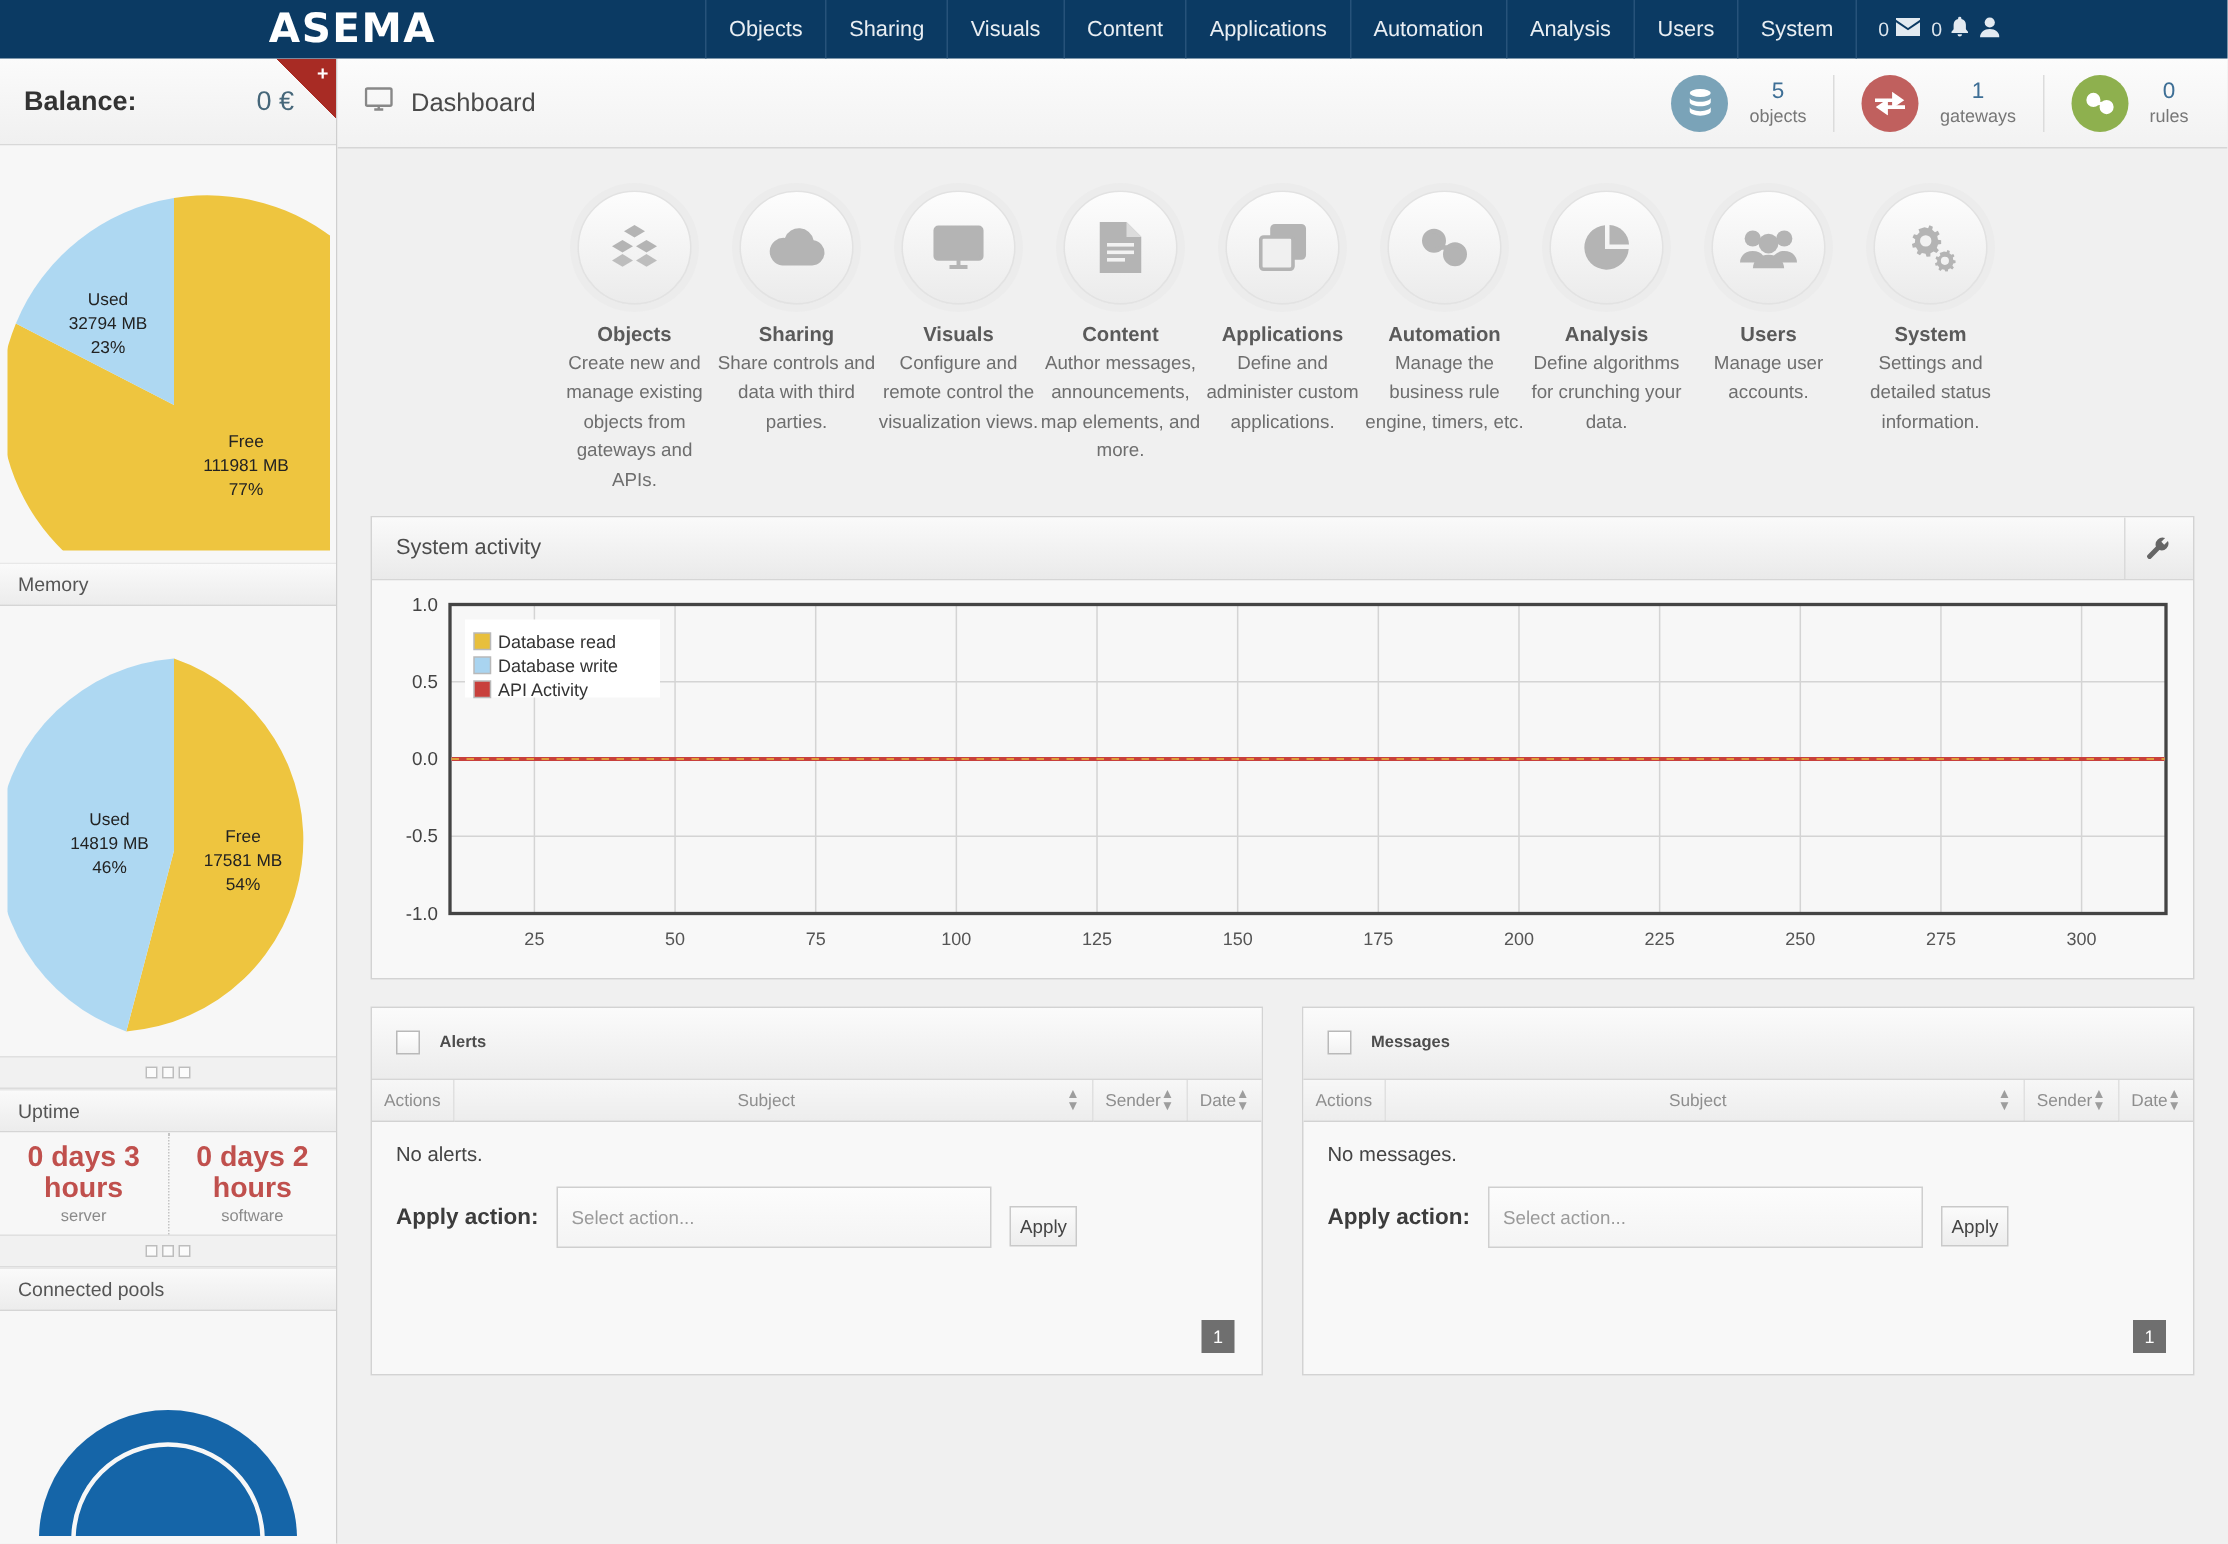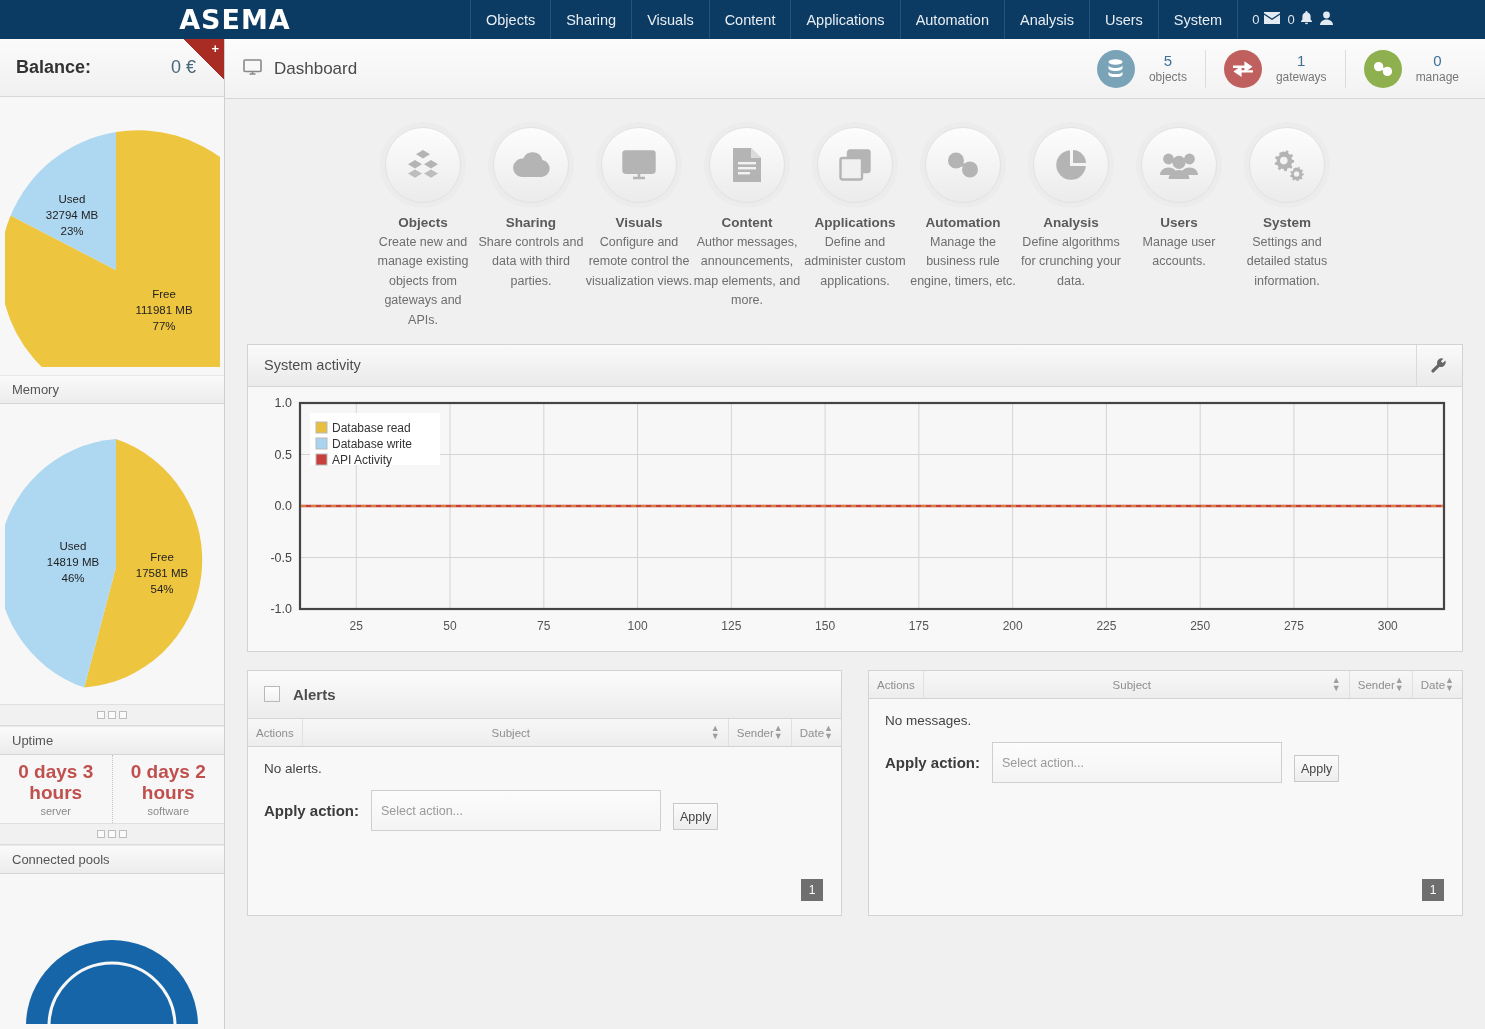--- a/index.html
+++ b/index.html
@@ -145,21 +145,21 @@
   #chartarea{ padding:10px 12px 6px 12px; background:#f8f8f8; }
 
   
   #lists{ display:flex; gap:26px; padding-bottom:20px; }
   .listpanel{ flex:1; background:#f8f8f8; border:1px solid #d3d3d3; min-height:246px; display:flex; flex-direction:column; }
   .listbar{
     height:48px; background:linear-gradient(#fbfbfb,#ececec); border-bottom:1px solid #d6d6d6;
     display:flex; align-items:center; padding:0 16px; gap:13px;
   }
   .cbox{ width:16px; height:16px; border:1px solid #b9b9b9; background:linear-gradient(#fff,#f2f2f2); cursor:pointer; }
-  .listbar .ltitle{ font-size:15px; font-weight:bold; color:#4d4d4d; }
+  .listbar .ltitle{ font-size:11px; font-weight:bold; color:#4d4d4d; }
   table.lt{ width:100%; border-collapse:collapse; }
   table.lt th{
     background:linear-gradient(#f7f7f7,#ededed);
     border-bottom:1px solid #d2d2d2; border-right:1px solid #e0e0e0;
     font-weight:normal; color:#8e8e8e; font-size:11.5px;
     padding:6px 8px; vertical-align:middle;
   }
   table.lt th:last-child{ border-right:none; }
   th.c-actions{ width:52px; text-align:center;margin-left:43px; }
   th.c-subject{ text-align:center; }
@@ -350,21 +350,21 @@
       <div class="statgrp">
         <div class="statcircle" style="background:#8eb04e">
           <svg width="20" height="16" viewBox="0 0 20 16" fill="none" stroke="#fff" stroke-width="2.2">
             <circle cx="5.6" cy="5.6" r="3.6"></circle>
               <circle cx="14.4" cy="10.4" r="3.6"></circle>
               <path d="M8.3 8.1 11.7 7.9"></path>
           </svg>
         </div>
         <div class="stattext">
           <div class="num">0</div>
-          <div class="unit">manage</div>
+          <div class="unit">rules</div>
         </div>
       </div>
     </div>
   </div>
 
   <div id="content">
 
     <div id="tiles">
 
       <div class="tile">
@@ -580,20 +580,24 @@
           <span class="alabel">Apply action:</span>
           <div class="selbox">Select action...</div>
           <div class="applybtn">Apply</div>
         </div>
         <div class="pager">
           <div class="pagebtn">1</div>
         </div>
       </div>
 
       <div class="listpanel">
+        <div class="listbar">
+          <span class="cbox"></span>
+          <span class="ltitle">Messages</span>
+        </div>
         <table class="lt">
           <thead>
               <tr>
             <th class="c-actions">Actions</th>
             <th class="c-subject">
               <div class="sortwrap center">
                 <span style="flex:1"></span>
                 <span>Subject</span>
                 <span style="flex:1"></span>
                 <span class="sorticon">▲<br>▼</span>

